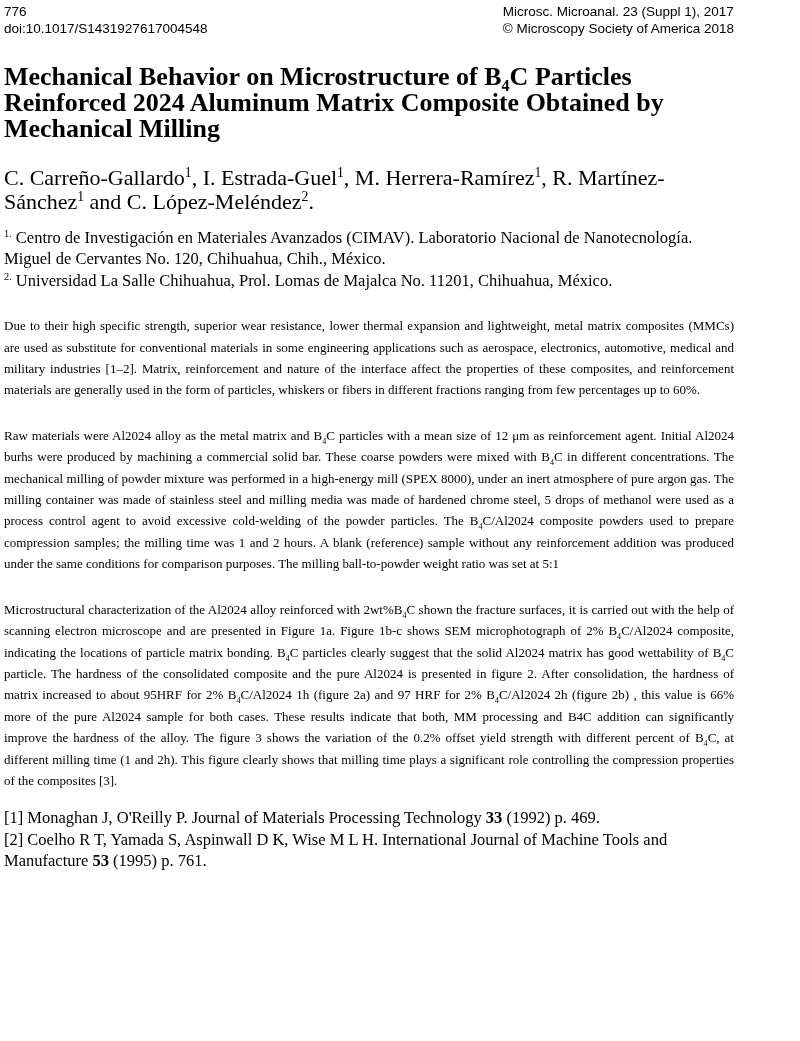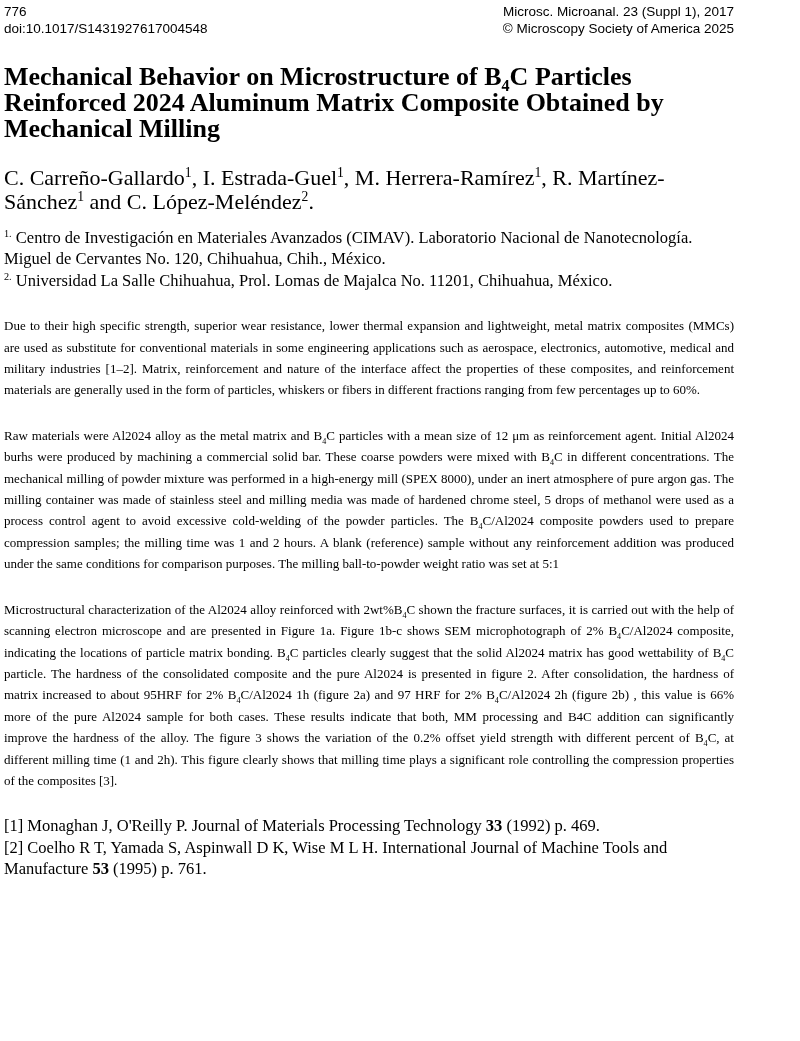--- a/index.html
+++ b/index.html
@@ -21,21 +21,21 @@
   .page-header {
     display: flex;
     justify-content: space-between;
     align-items: flex-start;
     font-family: "Liberation Sans", sans-serif;
     font-size: 13.5px;
     line-height: 17px;
     color: #000000;
   }
   .header-left { text-align: left; }
-  .header-right { text-align: right; }
+  .header-right { text-align: left; }
   .article-title {
     font-family: "Liberation Serif", serif;
     font-size: 26px;
     font-weight: bold;
     line-height: 26px;
     margin: 27px 0 0 0;
     padding: 0;
   }
   .authors {
     font-size: 22px;
@@ -55,21 +55,21 @@
     padding: 0;
   }
   .references-heading {
     font-size: 16.5px;
     line-height: 21.4px;
     margin-top: 20px;
   }
   .references {
     font-size: 16.5px;
     line-height: 21.4px;
-    margin-top: 24px;
+    margin-top: 16px;
   }
   sup {
     font-size: 0.62em;
     line-height: 0;
     vertical-align: super;
   }
   sub {
     font-size: 0.62em;
     line-height: 0;
     vertical-align: sub;
@@ -81,21 +81,21 @@
 
 <div class="page">
 
   <header class="page-header">
     <div class="header-left">
       <div>776</div>
       <div>doi:10.1017/S1431927617004548</div>
     </div>
     <div class="header-right">
       <div>Microsc. Microanal. 23 (Suppl 1), 2017</div>
-      <div>© Microscopy Society of America 2025</div>
+      <div>© Microscopy Society of America 2018</div>
     </div>
   </header>
 
   <h1 class="article-title">Mechanical Behavior on Microstructure of B<sub>4</sub>C Particles Reinforced 2024 Aluminum Matrix Composite Obtained by Mechanical Milling</h1>
 
   <div class="authors">C. Carreño-Gallardo<sup>1</sup>, I. Estrada-Guel<sup>1</sup>, M. Herrera-Ramírez<sup>1</sup>, R. Martínez-Sánchez<sup>1</sup> and C. López-Meléndez<sup>2</sup>.</div>
 
   <div class="affiliations">
     <div class="affiliation"><sup>1.</sup> Centro de Investigación en Materiales Avanzados (CIMAV). Laboratorio Nacional de Nanotecnología. Miguel de Cervantes No. 120, Chihuahua, Chih., México.</div>
     <div class="affiliation"><sup>2.</sup> Universidad La Salle Chihuahua, Prol. Lomas de Majalca No. 11201, Chihuahua, México.</div>

